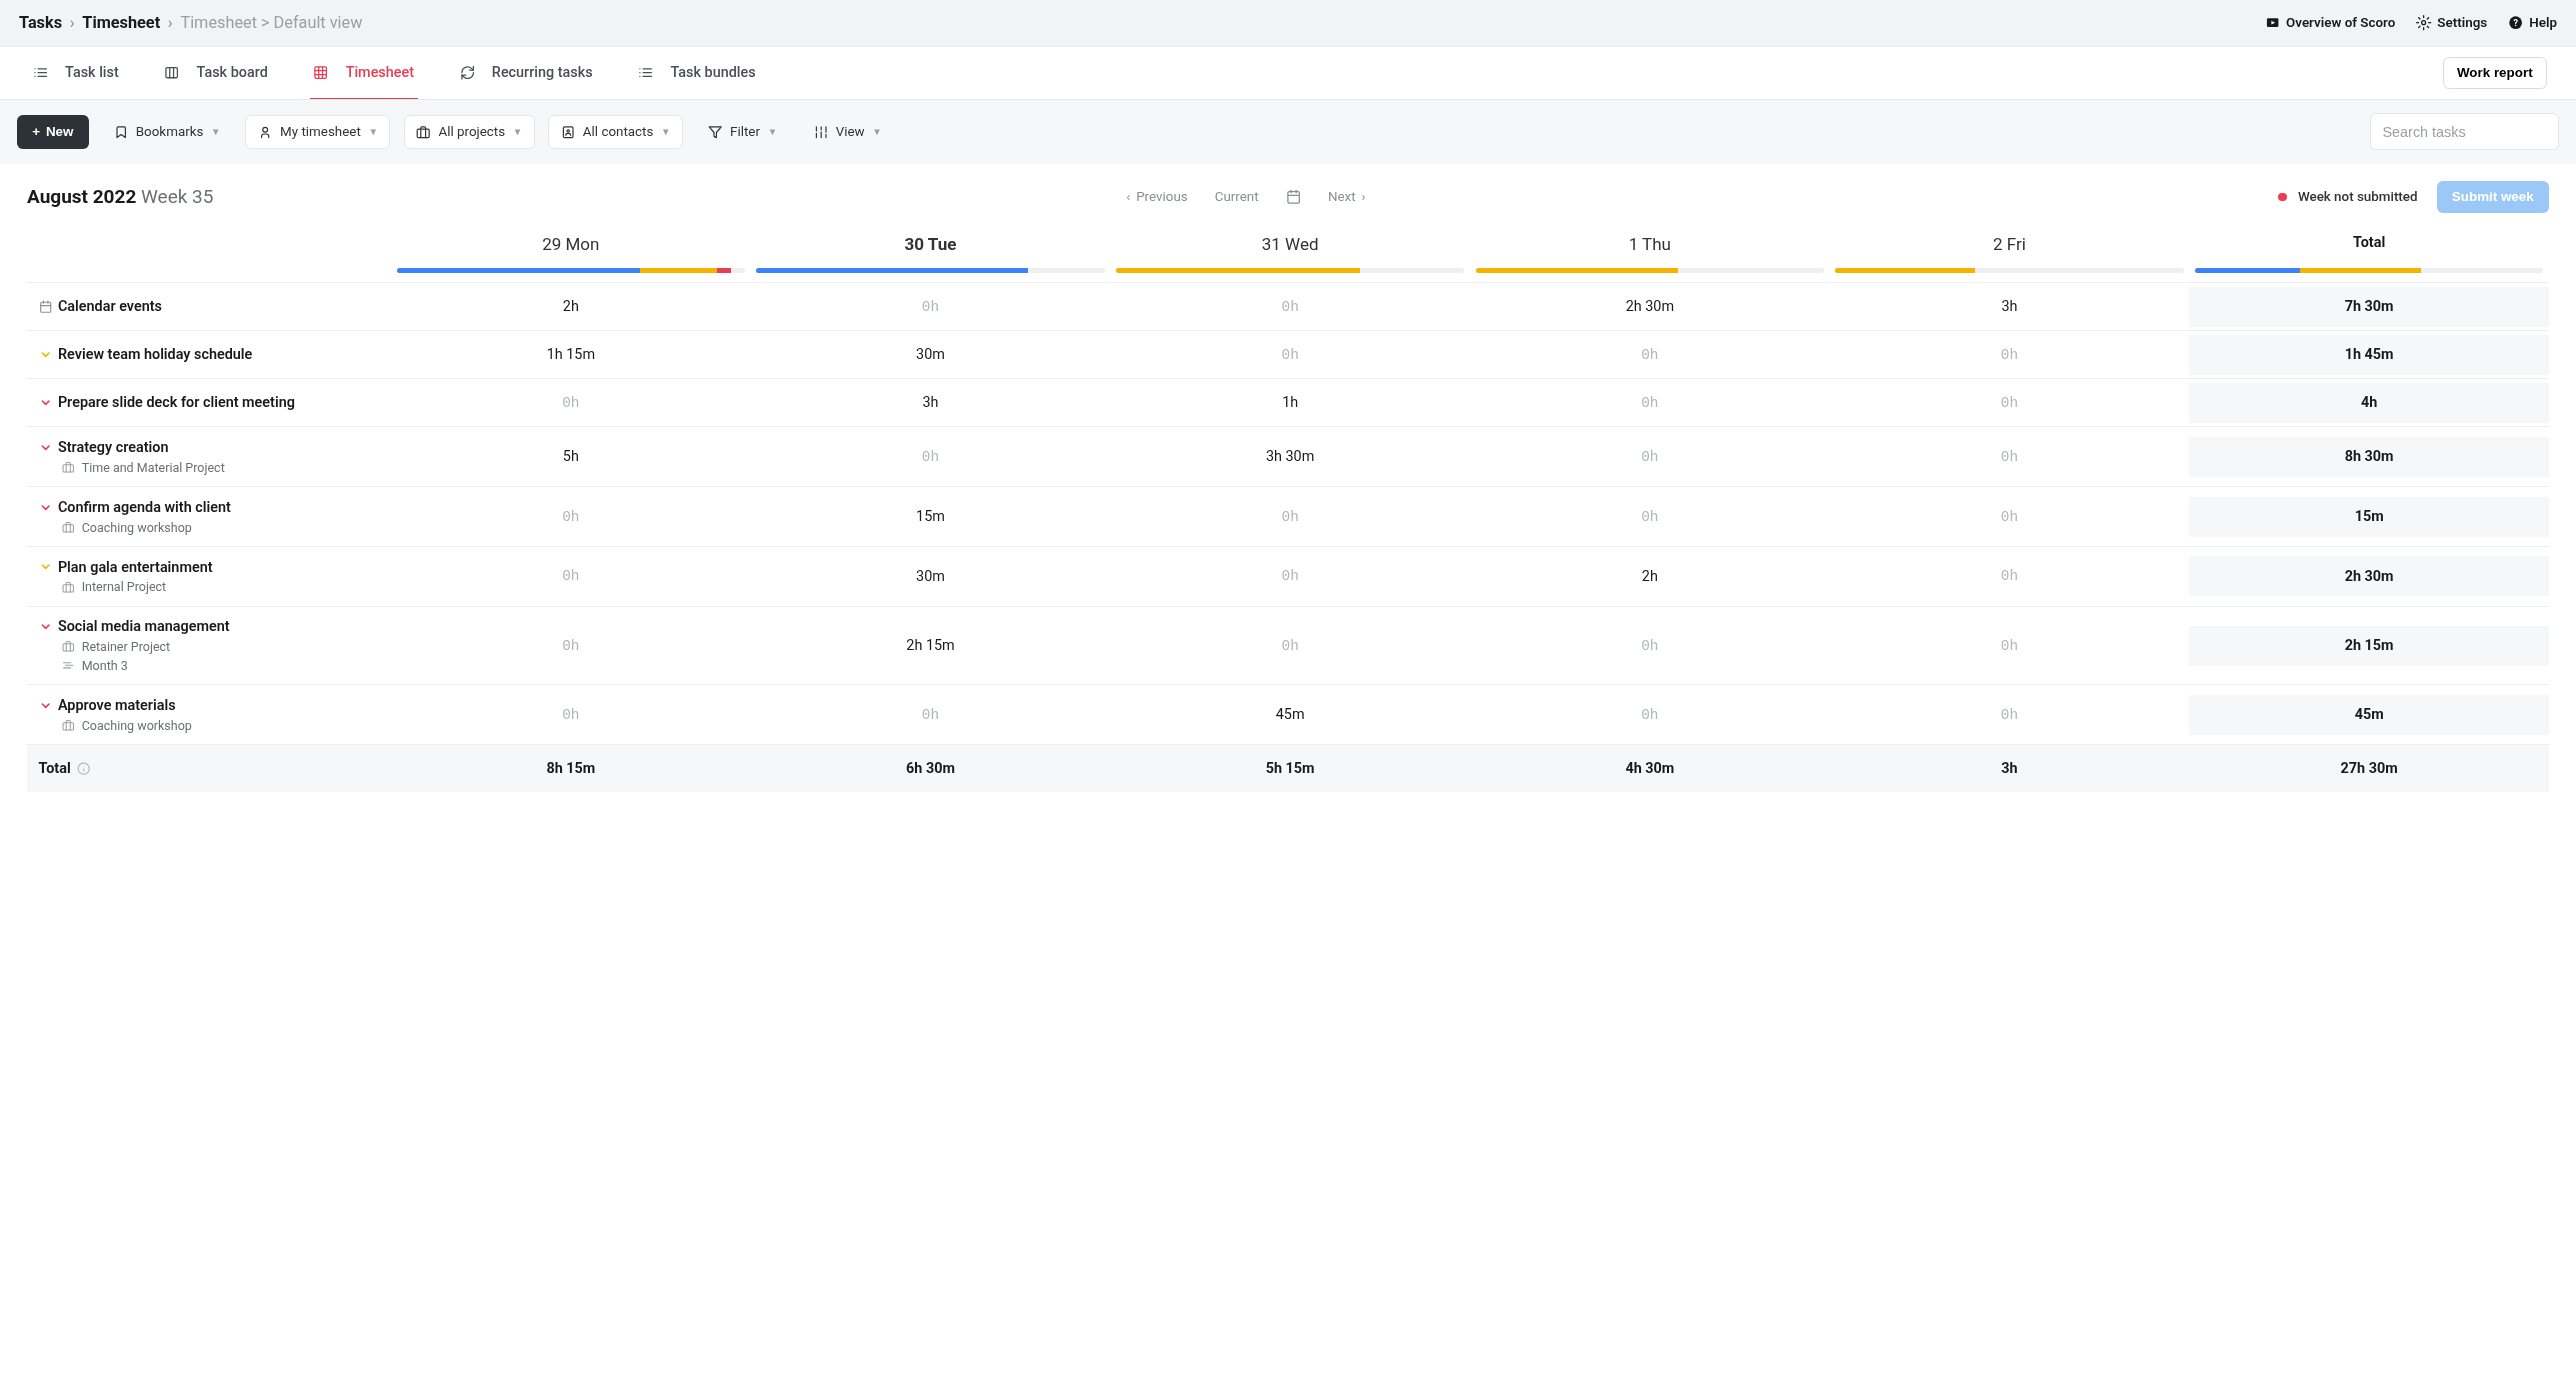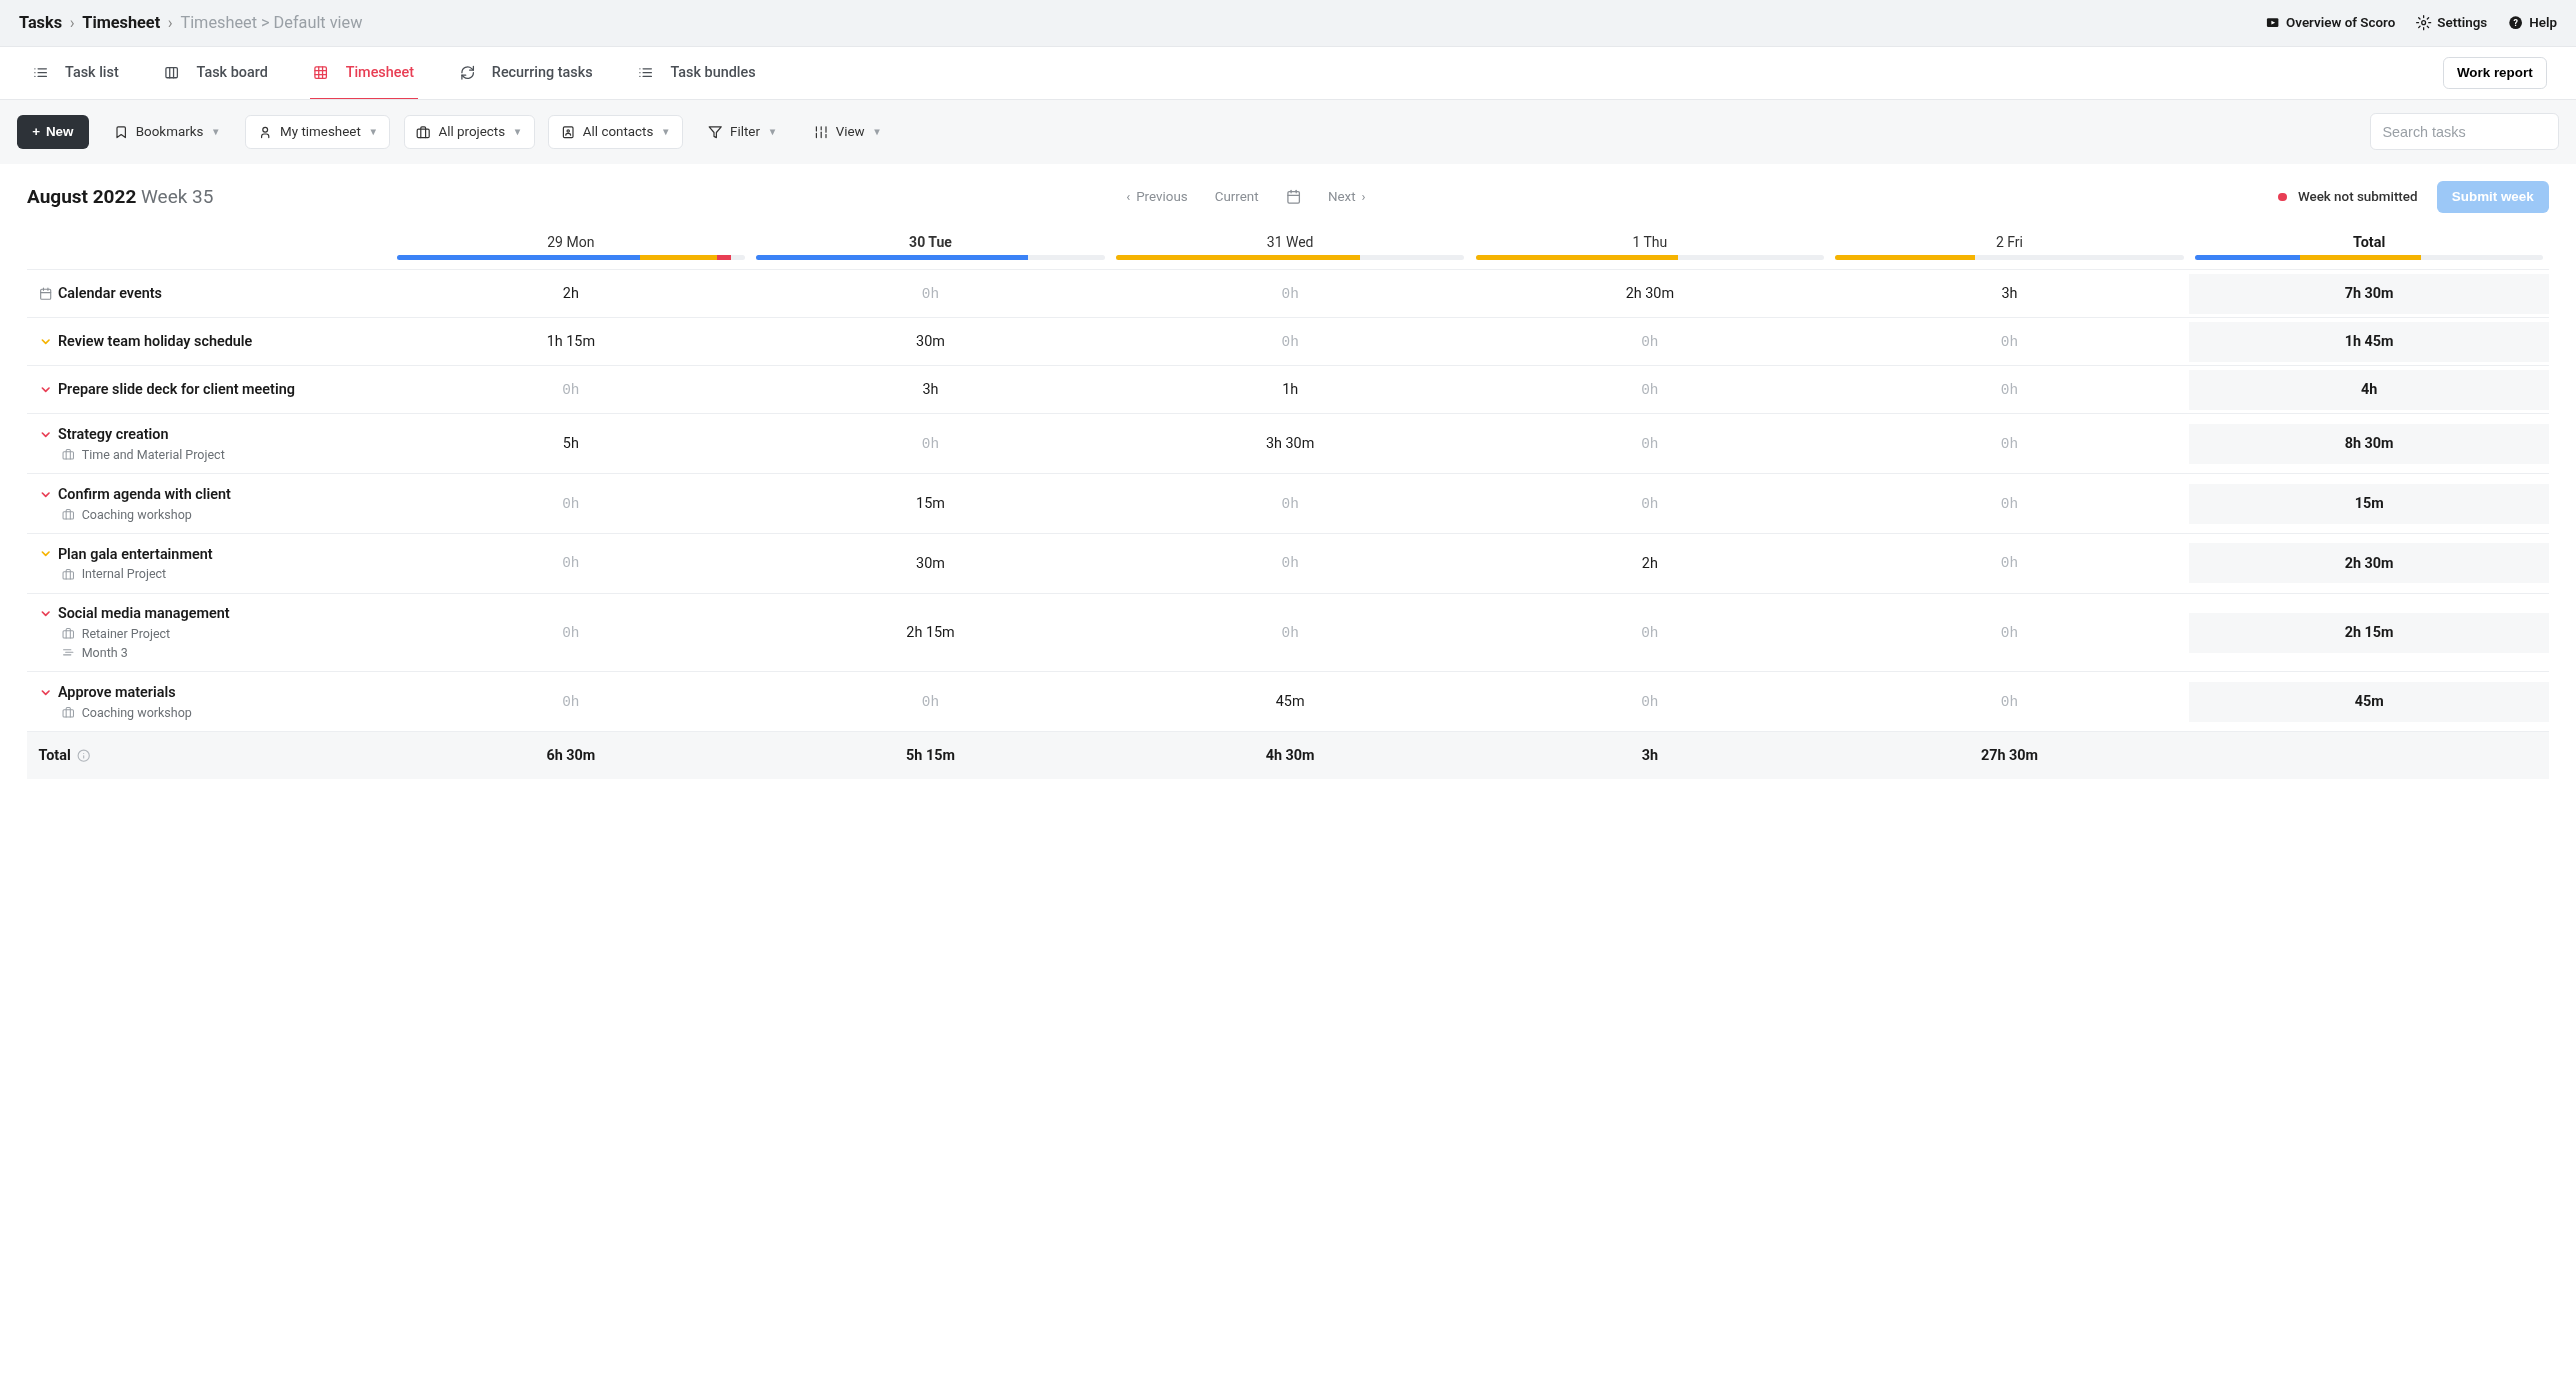--- a/index.html
+++ b/index.html
@@ -37,21 +37,21 @@
 .period-title .week { color: #6b7075; font-weight: 400; }
 .period-nav { display: flex; align-items: center; gap: 27px; font-size: 13.4px; color: #8a8f95; }
 .period-nav .nav-item { display:flex; align-items:center; gap:5.8px; cursor:pointer; }
 .period-right { display: flex; align-items: center; gap: 19px; }
 .status-dot { width: 8.6px; height: 8.6px; border-radius: 50%; background: #e83e54; display: inline-block; margin-right: 7.7px; }
 .status-text { font-size: 13.4px; color: #333; font-weight: 500; text-align: center; }
 .submit-btn { padding: 8.6px 15.3px; background: #9cc8f7; color: #fff; border: none; border-radius: 5.8px; font-weight: 600; font-size: 13.4px; cursor:pointer; }
 
 .grid { padding: 0 27px 19px; }
 .grid-header { display: grid; grid-template-columns: 364px repeat(5, 1fr) 1fr; text-align:center; padding: 13.4px 0 0; }
-.grid-header .col-day { font-size: 14px; color: #333; padding-bottom: 5px; }
+.grid-header .col-day { font-size: 17px; color: #333; padding-bottom: 14px; }
 .grid-header .col-day.bold { font-weight: 700; }
 .grid-header .col-total { font-weight: 700; font-size: 14.4px; }
 
 .bar-row { display: grid; grid-template-columns: 364px repeat(5, 1fr) 1fr; }
 .bar-cell { padding: 0 5.8px 9.6px; }
 .bar-track { height: 4.8px; background: #edeff2; border-radius: 2.9px; position: relative; overflow: hidden; display:flex; }
 .seg { height: 100%; }
 .seg.blue { background: #3b82f6; }
 .seg.yellow { background: #f5b301; }
 .seg.red { background: #e83e54; }
@@ -493,20 +493,21 @@
     <div class="row-label">
       <div class="main">
         <span>Total</span>
         <svg viewBox="0 0 24 24" style="width:13.4px;height:13.4px;color:#b0b5bb;">
             <circle cx="12" cy="12" r="10"></circle>
             <line x1="12" y1="16" x2="12" y2="12"></line>
             <line x1="12" y1="8" x2="12.01" y2="8"></line>
           </svg>
       </div>
     </div>
+    <div class="cell">8h 15m</div>
     <div class="cell">6h 30m</div>
     <div class="cell">5h 15m</div>
     <div class="cell">4h 30m</div>
     <div class="cell">3h</div>
     <div class="cell total">27h 30m</div>
   </div>
 </div>
 
 
 </body></html>

